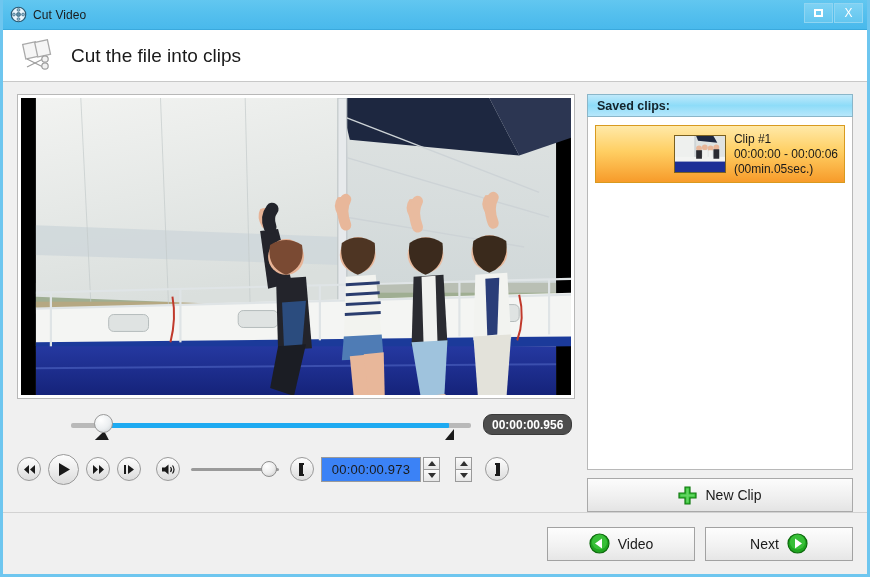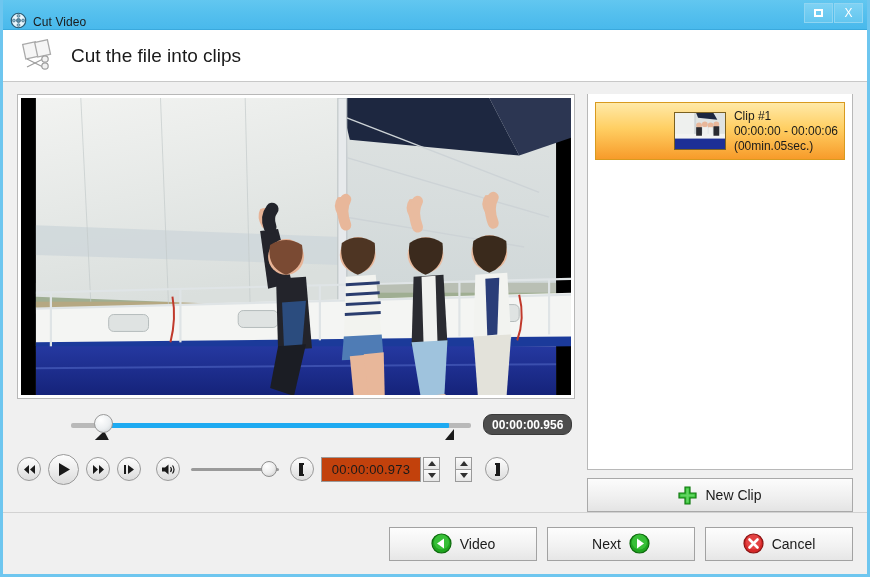--- a/index.html
+++ b/index.html
@@ -11,21 +11,21 @@
   .window {
     position: absolute; left: 0; top: 0; width: 870px; height: 577px;
     background: #f0f0f0;
     border: 3px solid #6ec6ef;
     border-top: none;
     display: flex; flex-direction: column;
   }
   
   .titlebar {
     height: 30px; background: linear-gradient(180deg,#62c7f0 0%,#55c0ee 45%,#49b9ec 100%);
-    display: flex; align-items: flex-end; padding: 0 2px 0 7px;
+    display: flex; align-items: center; padding: 0 2px 0 7px;
     border-bottom: 1px solid #3aa9dd; flex: none; position: relative;
   }
   .title-icon { width: 17px; height: 17px; flex: none; margin-right: 6px; }
   .title-text { font-size: 12px; color: #1b1b1b; letter-spacing: .1px; }
   .title-btns { position: absolute; right: 4px; top: 3px; display: flex; gap: 1px; }
   .tbtn {
     width: 29px; height: 20px; border: 1px solid #8fd5f2;
     background: linear-gradient(180deg,#7ed2f4 0%,#63c6ef 100%);
     display: flex; align-items: center; justify-content: center;
     color: #ffffff; font-size: 12px; cursor: default;
@@ -89,21 +89,21 @@
   .rbtn.m { width: 31px; height: 31px; }
   .vol-slider { position: relative; width: 88px; height: 20px; margin: 0 4px; flex: none; }
   .vol-line { position: absolute; left: 0; top: 9px; width: 88px; height: 3px; background: #9a9a9a; border-radius: 2px; }
   .vol-knob {
     position: absolute; left: 70px; top: 2px; width: 16px; height: 16px; border-radius: 50%;
     border: 1px solid #8e8e8e;
     background: radial-gradient(circle at 35% 30%, #ffffff 0%, #ebebeb 55%, #c6c6c6 100%);
   }
   .spin-group { display: flex; align-items: center; flex: none; }
   .time-field {
-    width: 100px; height: 25px; background: #c2410c; border: 1px solid #9a9a9a;
+    width: 100px; height: 25px; background: #3b82f6; border: 1px solid #9a9a9a;
     display: flex; align-items: center; justify-content: center;
     font-size: 13px; color: #1a1a1a; letter-spacing: .2px;
   }
   .spinner { width: 17px; height: 25px; display: flex; flex-direction: column; margin-left: 2px; }
   .sp-btn {
     flex: 1; border: 1px solid #9a9a9a;
     background: linear-gradient(180deg,#fbfbfb 0%,#e6e6e6 100%);
     display: flex; align-items: center; justify-content: center;
   }
   .sp-btn:first-child { border-bottom: none; }
@@ -388,20 +388,23 @@
         <div class="rbtn s" style="margin-left:6px">
           <svg width="10" height="13" viewBox="0 0 10 13">
             <path d="M3 1 L7 1 L7 12 L3 12" stroke="#1a1a1a" stroke-width="2" fill="none"></path>
             <rect x="4" y="1" width="3" height="11" fill="#1a1a1a"></rect>
           </svg>
         </div>
       </div>
     </div>
 
     <div class="right-col">
+      <div class="clips-header">
+        <span>Saved clips:</span>
+      </div>
       <div class="clips-list">
         <div class="clip-item">
           <div class="clip-thumb">
             <svg viewBox="0 0 52 38" preserveAspectRatio="none">
               <rect width="52" height="38" fill="#dfe3e2"></rect>
               <path d="M0 0 L22 0 L20 24 L0 23 Z" fill="#eef0ee"></path>
               <rect x="20" y="0" width="2" height="26" fill="#cfd5d7"></rect>
               <path d="M22 0 L40 0 L44 7 L24 5 Z" fill="#1d2740"></path>
               <rect x="0" y="22" width="52" height="6" fill="#f3f4f2"></rect>
               <rect x="0" y="27" width="52" height="11" fill="#1d2f96"></rect>
@@ -450,22 +453,14 @@
       <span>Video</span>
     </div>
     <div class="fbtn">
       <span>Next</span>
       <svg width="21" height="21" viewBox="0 0 21 21">
         <circle cx="10.5" cy="10.5" r="9.5" fill="#1fa51f" stroke="#0d6b0d" stroke-width="1.2"></circle>
         <circle cx="10.5" cy="9" r="7.6" fill="#48d048" opacity=".6"></circle>
         <path d="M8 5.5 L8 15.5 L15 10.5 Z" fill="#ffffff"></path>
       </svg>
     </div>
-    <div class="fbtn">
-      <svg width="21" height="21" viewBox="0 0 21 21">
-        <circle cx="10.5" cy="10.5" r="9.5" fill="#d62828" stroke="#8d1515" stroke-width="1.2"></circle>
-        <circle cx="10.5" cy="9" r="7.6" fill="#ef5a5a" opacity=".55"></circle>
-        <path d="M6.5 6.5 L14.5 14.5 M14.5 6.5 L6.5 14.5" stroke="#ffffff" stroke-width="2.6" stroke-linecap="round"></path>
-      </svg>
-      <span>Cancel</span>
-    </div>
   </div>
 </div>
 
 </body></html>

